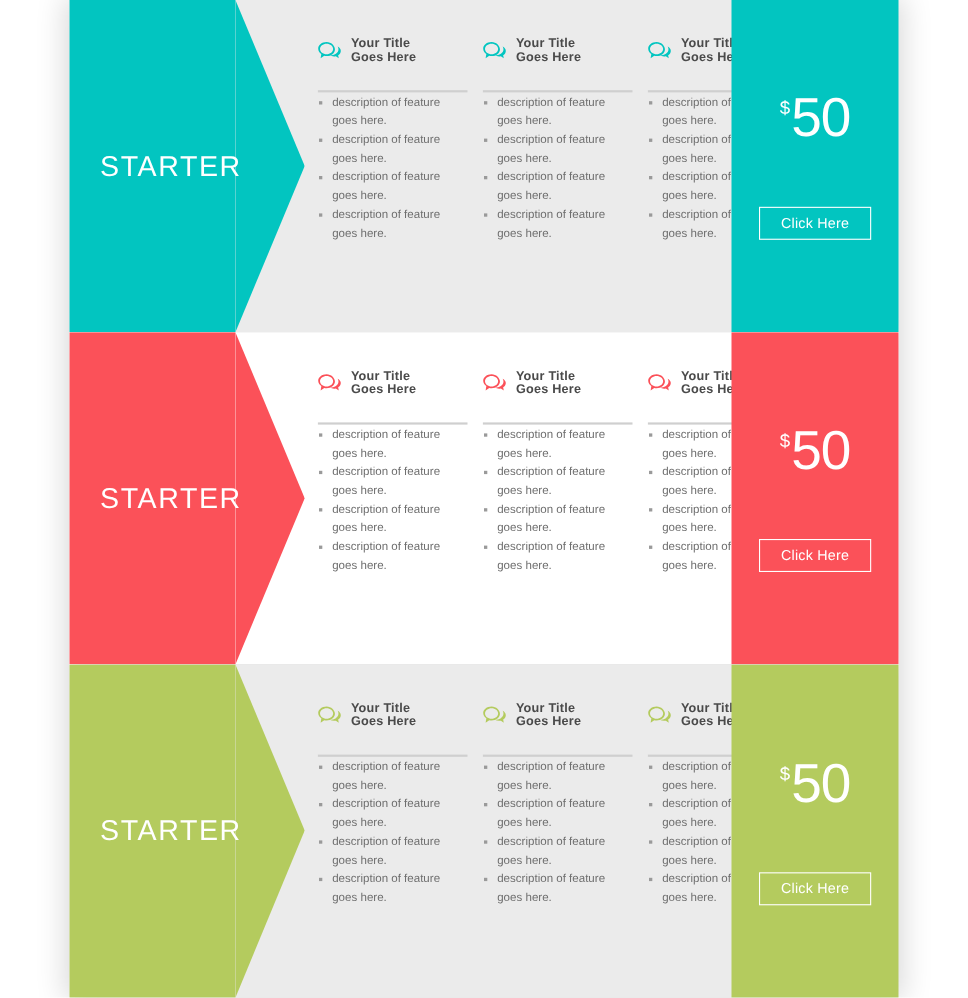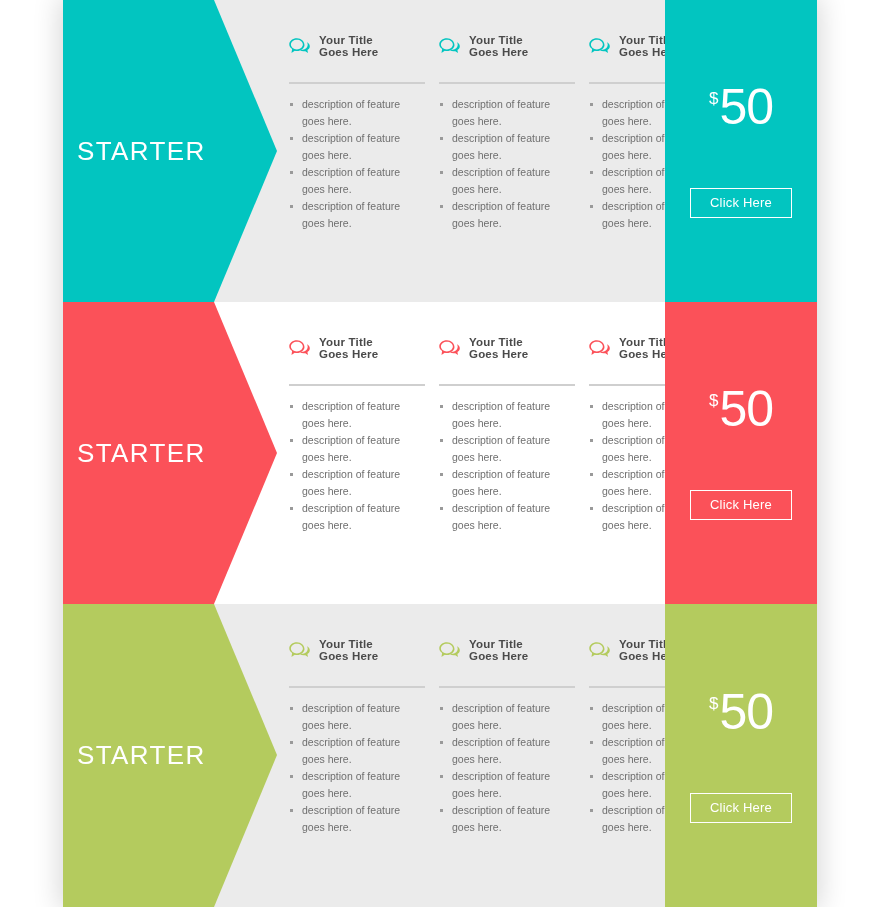--- a/index.html
+++ b/index.html
@@ -59,21 +59,21 @@
   }
   .plan-arrow-tip svg { display: block; width: 100%; height: 100%; }
 
   .plan-name {
     position: relative;
     z-index: 2;
     color: #ffffff;
     font-size: 26px;
     letter-spacing: 1.4px;
     font-weight: 400;
-    padding-left: 14px;
+    padding-left: 28px;
     white-space: nowrap;
   }
 
   
   .features {
     position: absolute;
     left: 214px;
     right: 152px;
     top: 0;
     bottom: 0;
@@ -110,21 +110,21 @@
   }
 
   .feature-divider {
     height: 2px;
     background: #cfcfcf;
     margin: 20px 14px 0 0;
   }
 
   .feature-list {
     list-style: none;
-    margin: 12px 0 0 0;
+    margin: 1px 0 0 0;
     padding: 0;
   }
   .feature-list li {
     position: relative;
     padding-left: 13px;
     font-size: 10.5px;
     line-height: 16.5px;
     color: #6f6f6f;
     max-width: 108px;
     margin-bottom: 1px;

